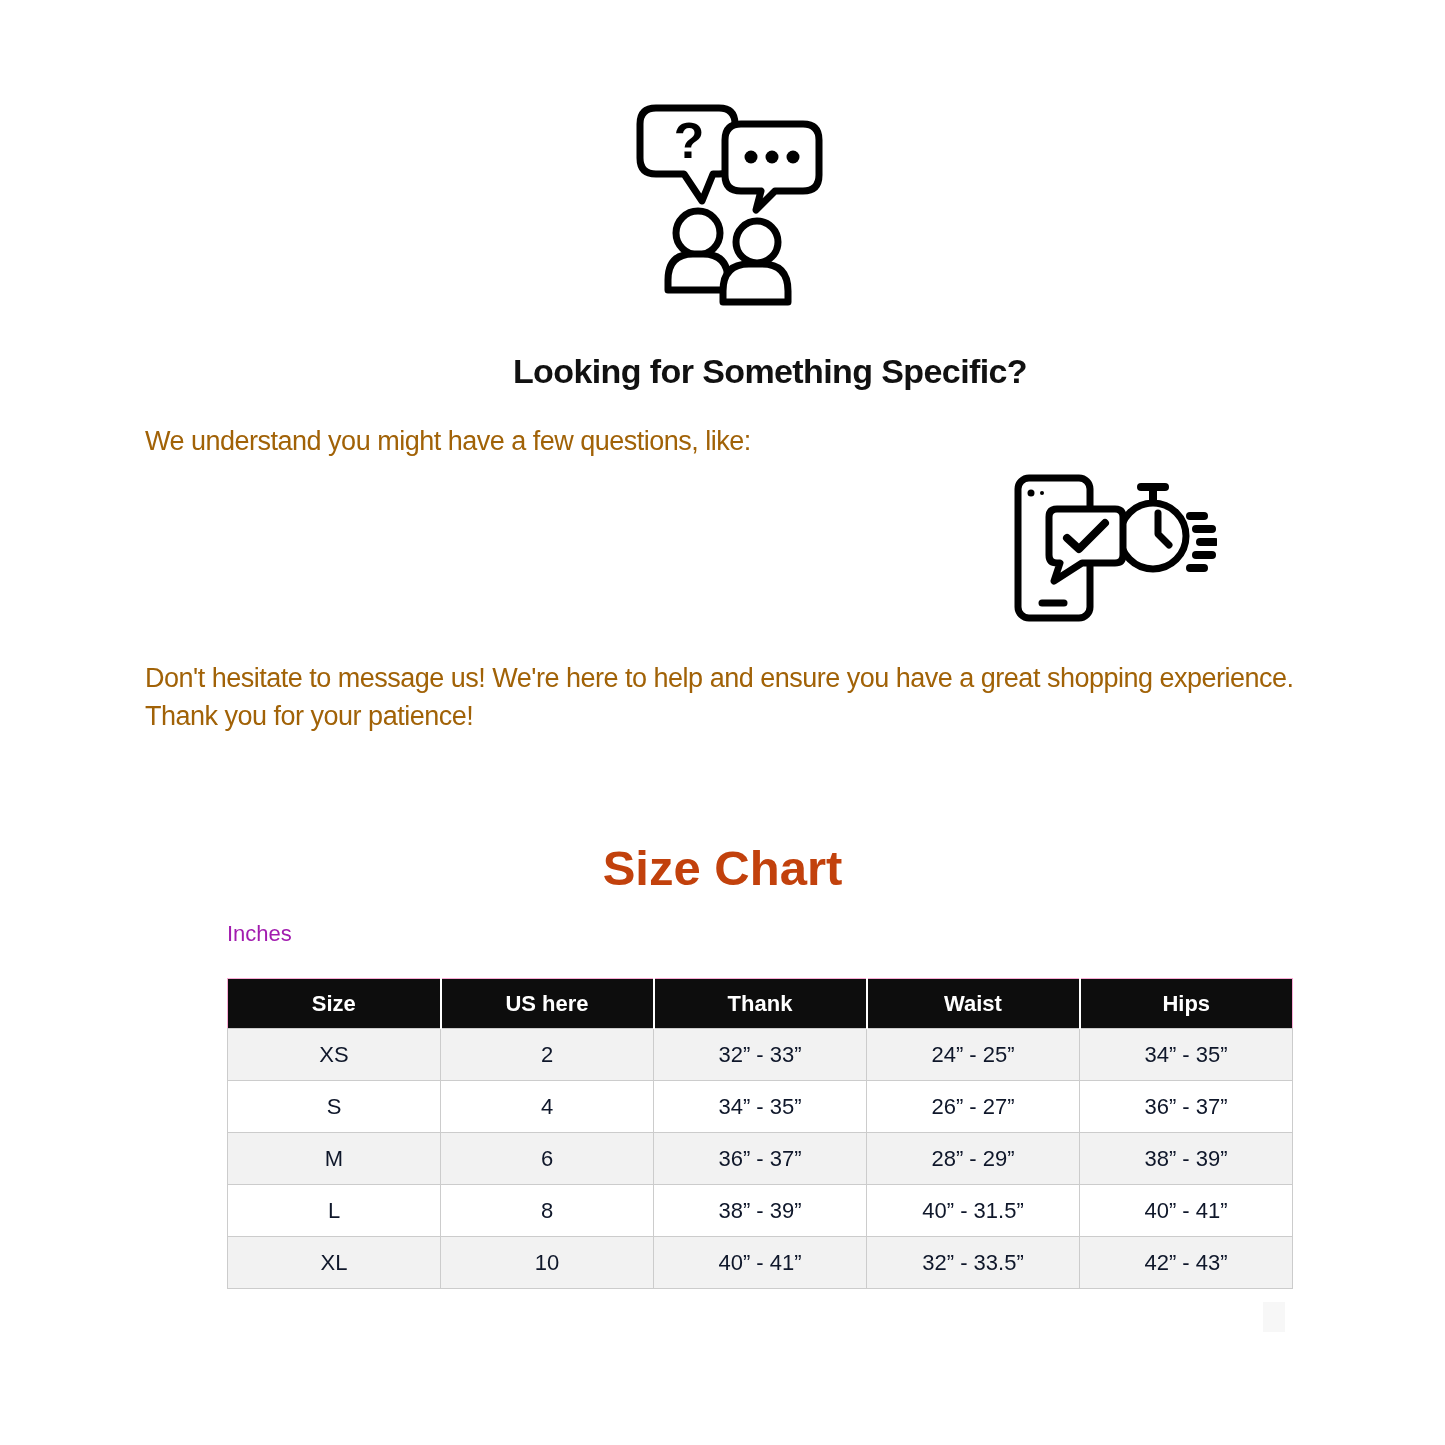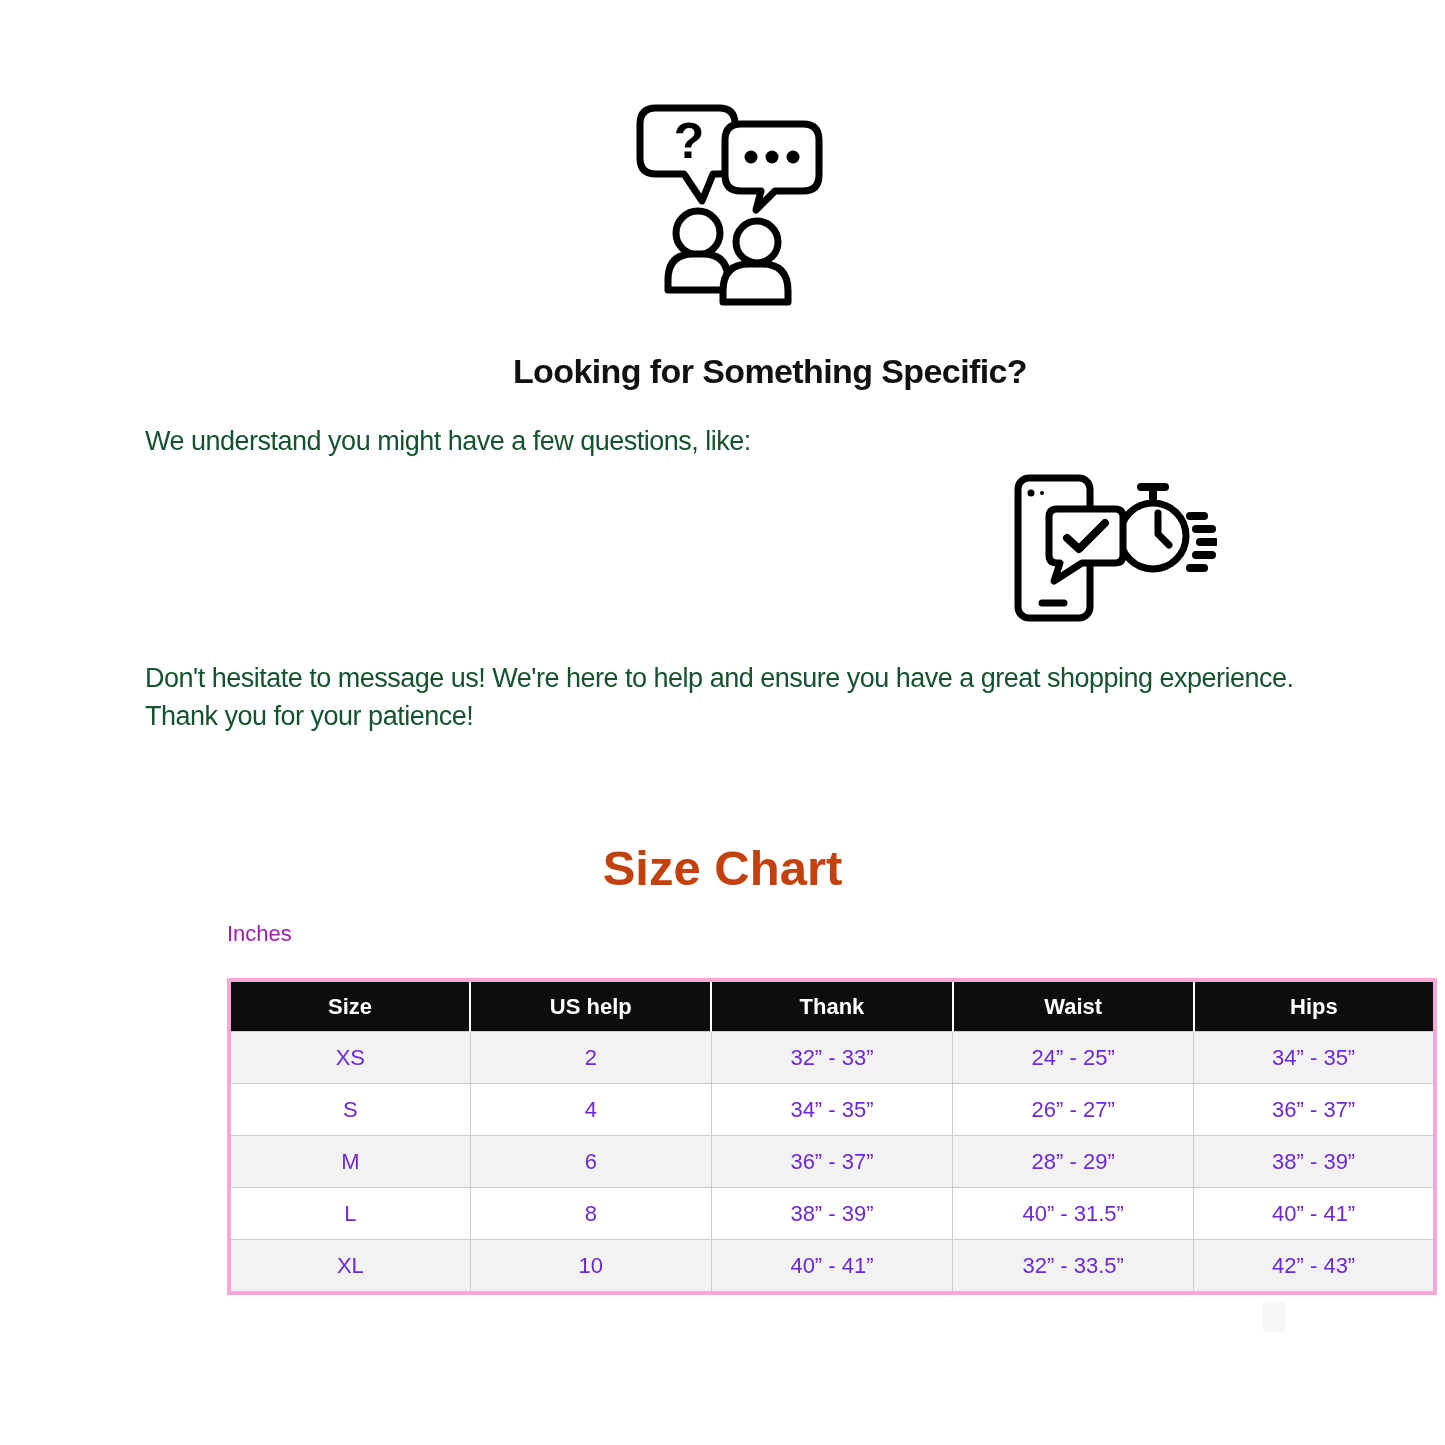--- a/index.html
+++ b/index.html
@@ -16,56 +16,56 @@
   .chat-icon  { left: 627px; top: 96px;  }
   .phone-icon { left: 1012px; top: 472px; }
 
   .section-title {
     left: 145px; top: 352px; width: 1250px;
     text-align: center;
     font-size: 34px; font-weight: bold;
     letter-spacing: -0.6px; color: #111111;
   }
   .bodytext {
-    color: #14532d;
+    color: #a16207;
     font-size: 27px;
     letter-spacing: -0.5px;
   }
   .intro   { left: 145px; top: 426px; width: 1160px; }
   .bullets { left: 145px; top: 503px; width: 1160px; line-height: 39px; }
   .closing { left: 145px; top: 659px; width: 1160px; line-height: 38px; }
 
   .sc-title {
     left: 0; top: 840px; width: 1445px;
     text-align: center;
     font-size: 49px; font-weight: bold; color: #c2410c;
   }
   .units { left: 227px; top: 921px; font-size: 22px; color: #a21caf; }
 
   table.size-chart {
     position: absolute;
     left: 227px; top: 978px;
-    width: 1210px;
+    width: 1066px;
     border-collapse: collapse;
     table-layout: fixed;
-    border: 4px solid #f9a8d4;
+    border: 1px solid #f9a8d4;
   }
   table.size-chart th {
     background: #0d0d0d;
     color: #ffffff;
     font-size: 22px;
     font-weight: bold;
     height: 47px;
     text-align: center;
     border-left: 2px solid #ffffff;
   }
   table.size-chart th:first-child { border-left: none; }
   table.size-chart td {
     font-size: 22px;
-    color: #6d28d9;
+    color: #0f172a;
     text-align: center;
     height: 49px;
     border: 1px solid #cccccc;
   }
   table.size-chart tbody tr:nth-child(odd)  { background: #f2f2f2; }
   table.size-chart tbody tr:nth-child(even) { background: #ffffff; }
 
   .watermark {
     left: 1263px; top: 1302px;
     width: 22px; height: 30px;
@@ -126,21 +126,21 @@
   <div class="abs bodytext closing">Don't hesitate to message us! We're here to help and ensure you have a great shopping experience. Thank you for your patience!</div>
 
   <div class="abs sc-title">Size Chart</div>
 
   <div class="abs units">Inches</div>
 
   <table class="size-chart">
     <thead>
       <tr>
         <th>Size</th>
-        <th>US help</th>
+        <th>US here</th>
         <th>Thank</th>
         <th>Waist</th>
         <th>Hips</th>
       </tr>
     </thead>
     <tbody>
       <tr>
         <td>XS</td>
         <td>2</td>
         <td>32” - 33”</td>

